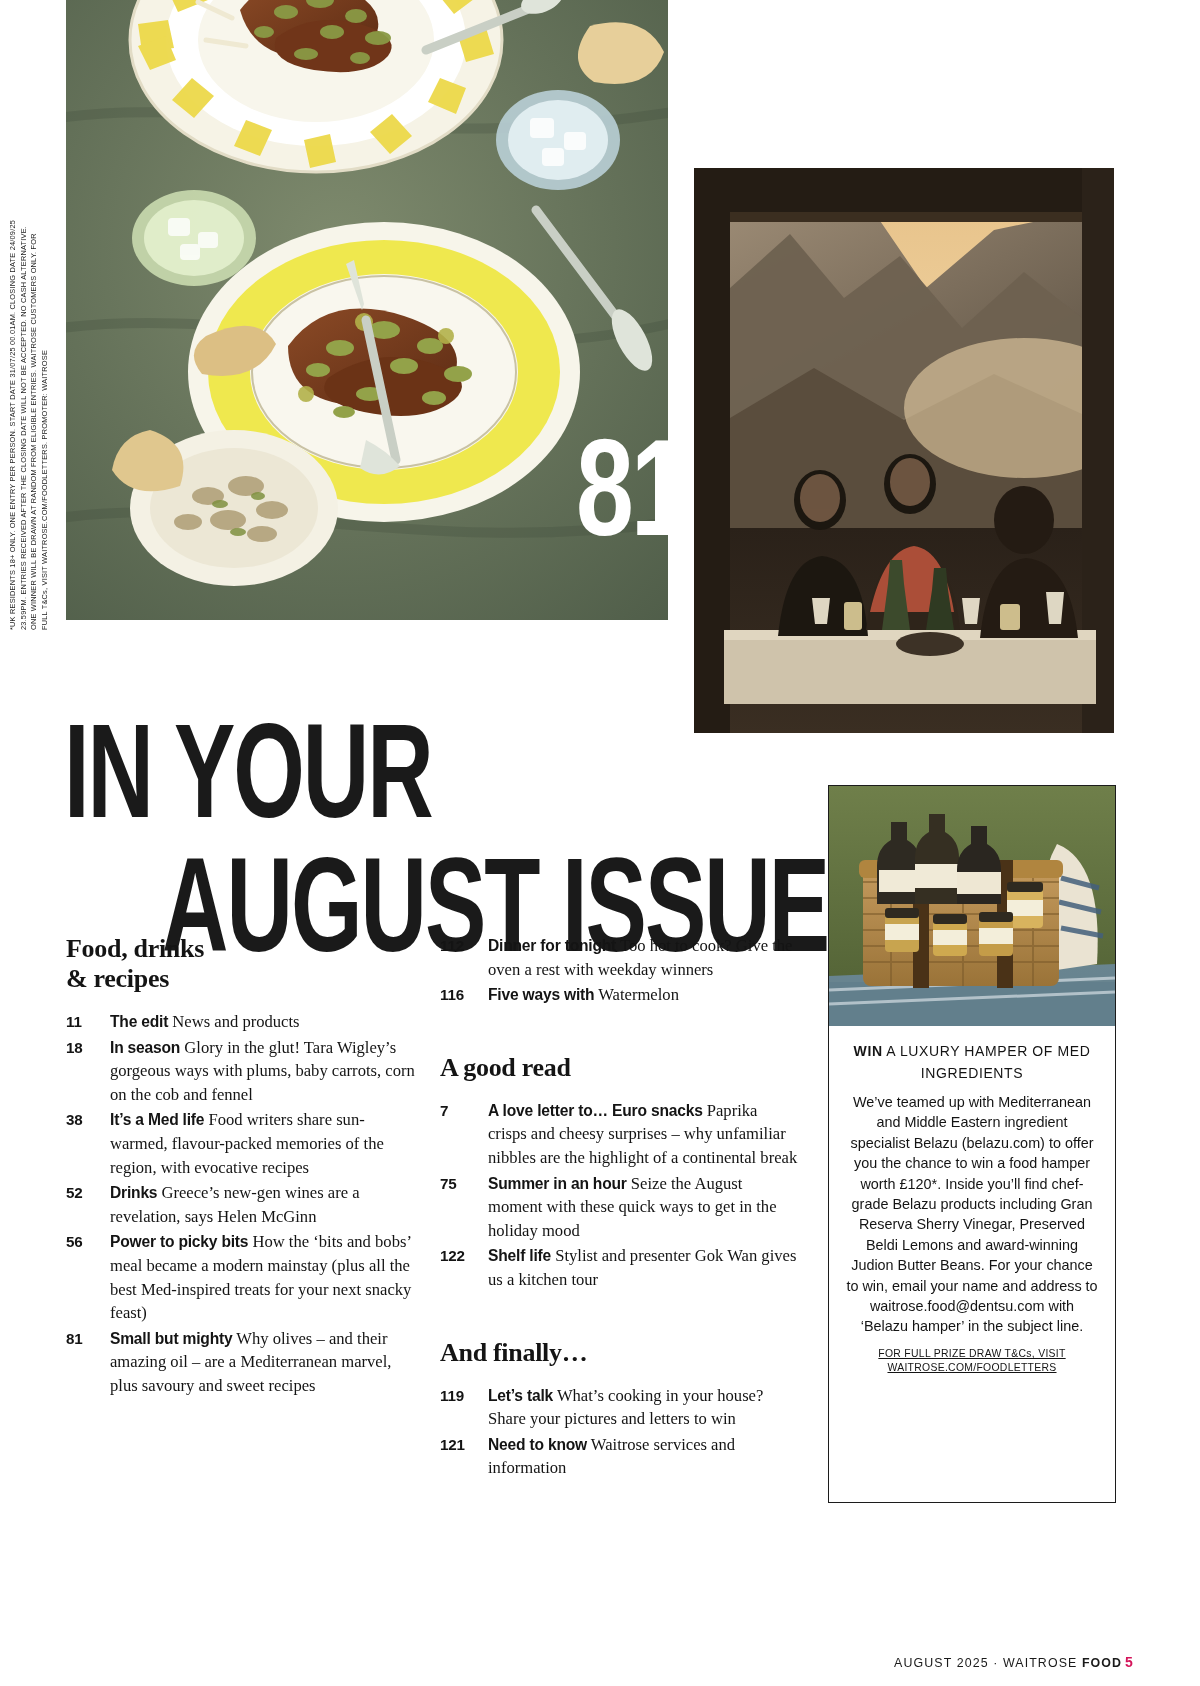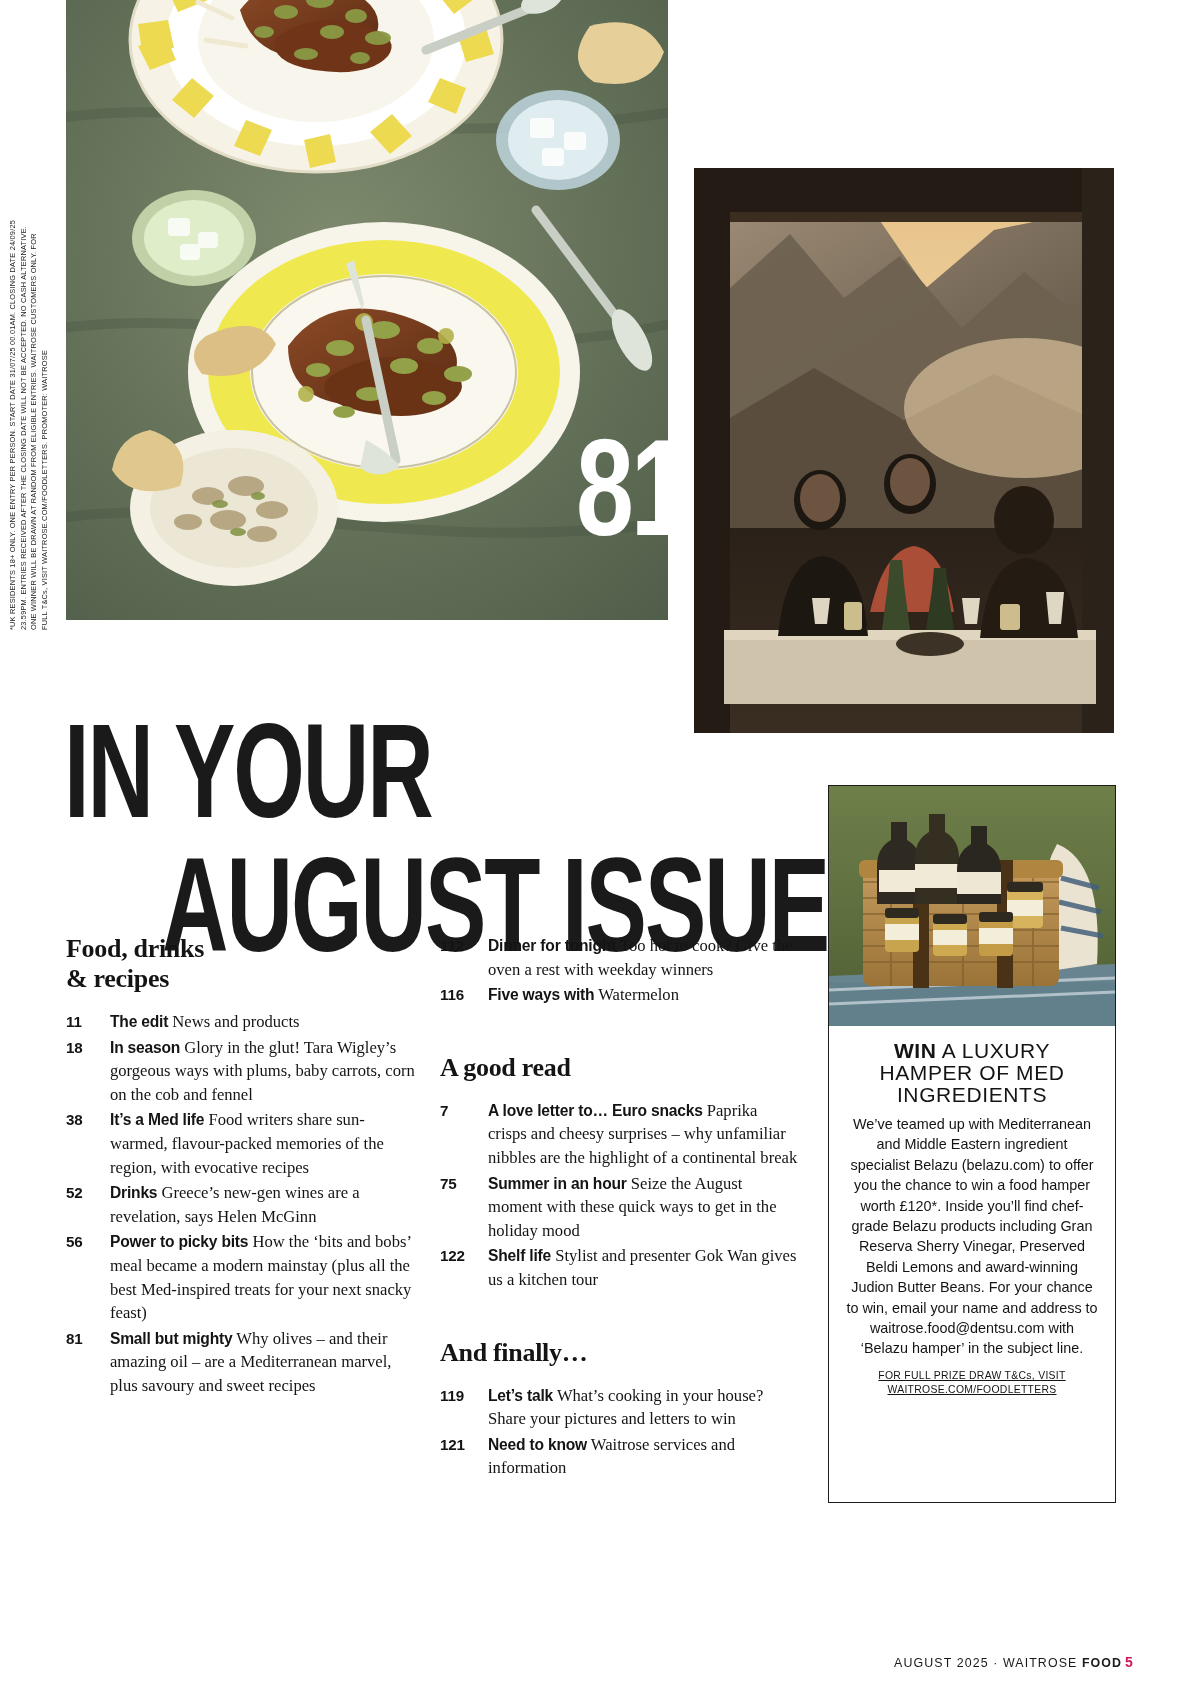--- a/index.html
+++ b/index.html
@@ -140,21 +140,21 @@
   }
   .promo-body {
     padding: 14px 17px 10px 17px;
     font-family: "Liberation Sans", sans-serif;
     font-size: 14.4px;
     line-height: 20.4px;
     text-align: center;
     color: #141414;
   }
   .promo-title {
-    font-size: 21px;
+    font-size: 14px;
     line-height: 22px;
     letter-spacing: 0.6px;
     margin-bottom: 8px;
   }
   .promo-title b { font-weight: bold; }
   .promo-tc {
     margin-top: 10px;
     font-size: 10.4px;
     line-height: 14px;
     letter-spacing: 0.3px;

